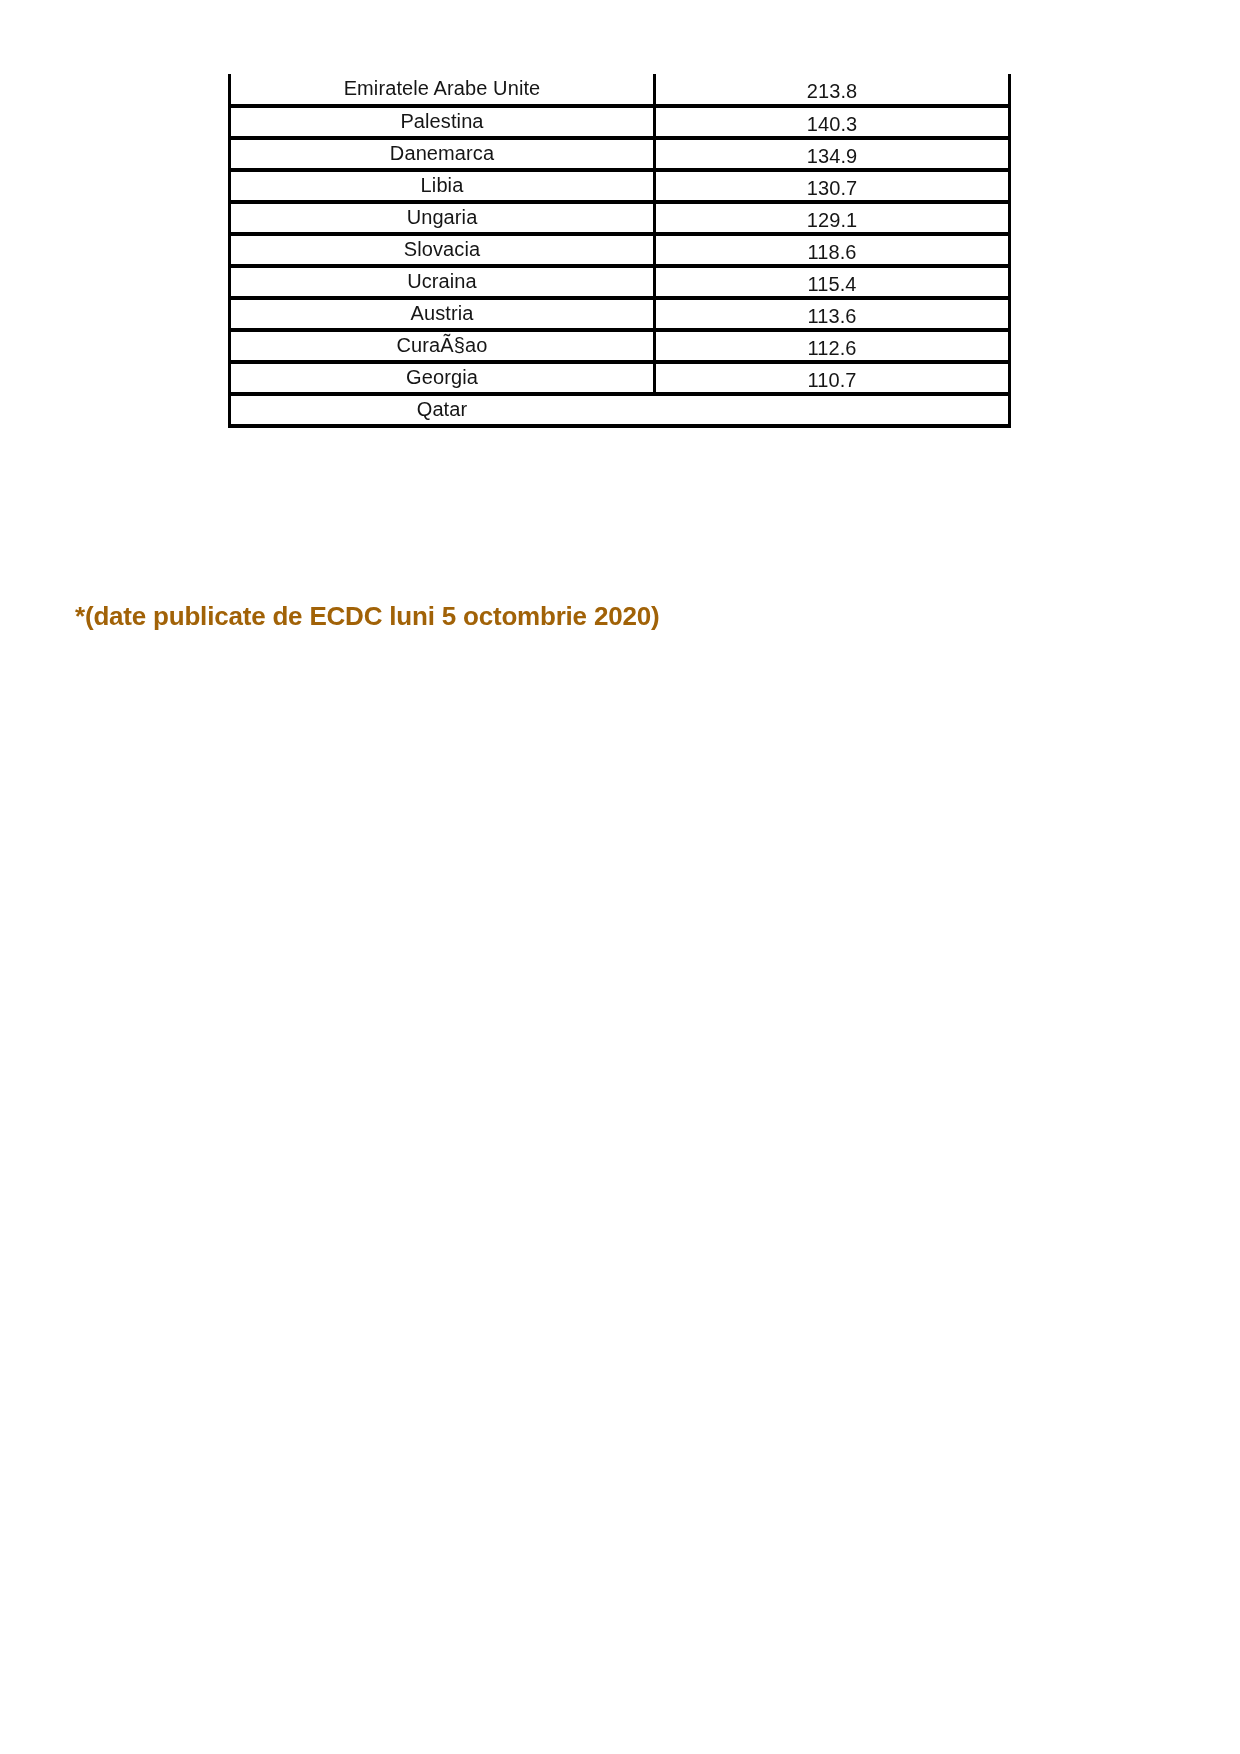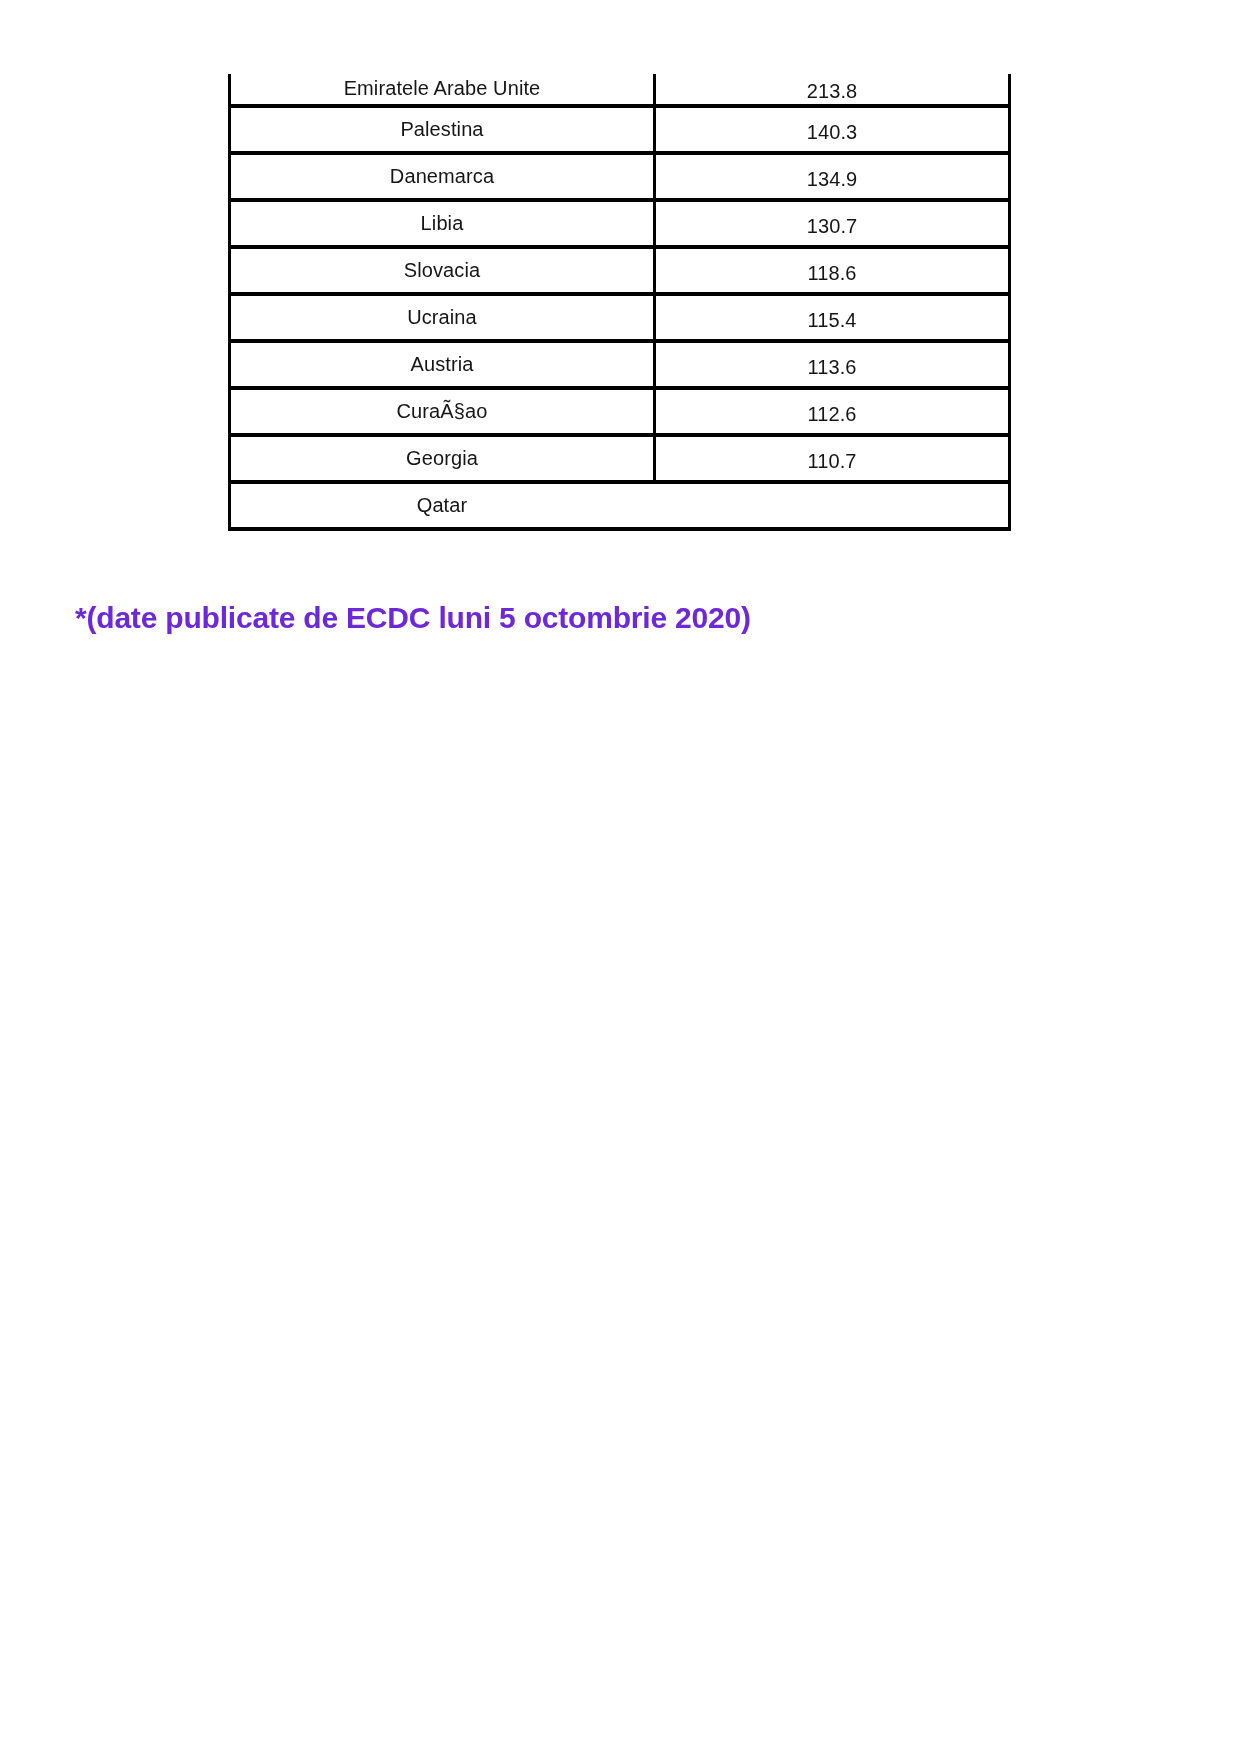--- a/index.html
+++ b/index.html
@@ -25,21 +25,21 @@
     position: absolute;
     left: 228px;
     top: 74px;
     width: 783px;
     box-sizing: border-box;
     border-left: 3px solid #000000;
     border-right: 3px solid #000000;
   }
   .t-row {
     display: flex;
-    height: 47px;
+    height: 32px;
     box-sizing: border-box;
     border-bottom: 4px solid #000000;
     background: #ffffff;
   }
   .t-row:first-child {
     height: 34px;
   }
   .t-cell {
     display: flex;
     align-items: center;
@@ -57,24 +57,24 @@
   }
   .t-cell.value {
     flex: 1;
     border-left: 3px solid #000000;
     padding-top: 4px;
   }
   .footnote {
     position: absolute;
     left: 75px;
     top: 601px;
-    font-size: 30px;
+    font-size: 26px;
     font-weight: bold;
     letter-spacing: -0.2px;
-    color: #6d28d9;
+    color: #a16207;
     white-space: nowrap;
   }
 </style>
 </head>
 <body>
 
 <div class="doc-page">
 
   <div class="data-table" id="data-table">
     <div class="t-row">
@@ -90,20 +90,24 @@
     <div class="t-row">
       <div class="t-cell country">Danemarca</div>
       <div class="t-cell value">134.9</div>
     </div>
 
     <div class="t-row">
       <div class="t-cell country">Libia</div>
       <div class="t-cell value">130.7</div>
     </div>
 
+    <div class="t-row">
+      <div class="t-cell country">Ungaria</div>
+      <div class="t-cell value">129.1</div>
+    </div>
 
 
     <div class="t-row">
       <div class="t-cell country">Slovacia</div>
       <div class="t-cell value">118.6</div>
     </div>
 
     <div class="t-row">
       <div class="t-cell country">Ucraina</div>
       <div class="t-cell value">115.4</div>

